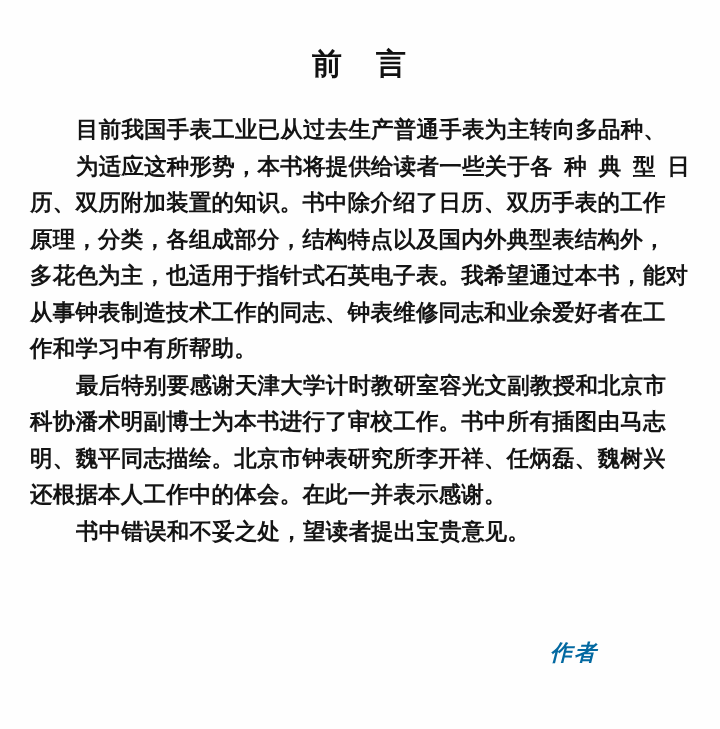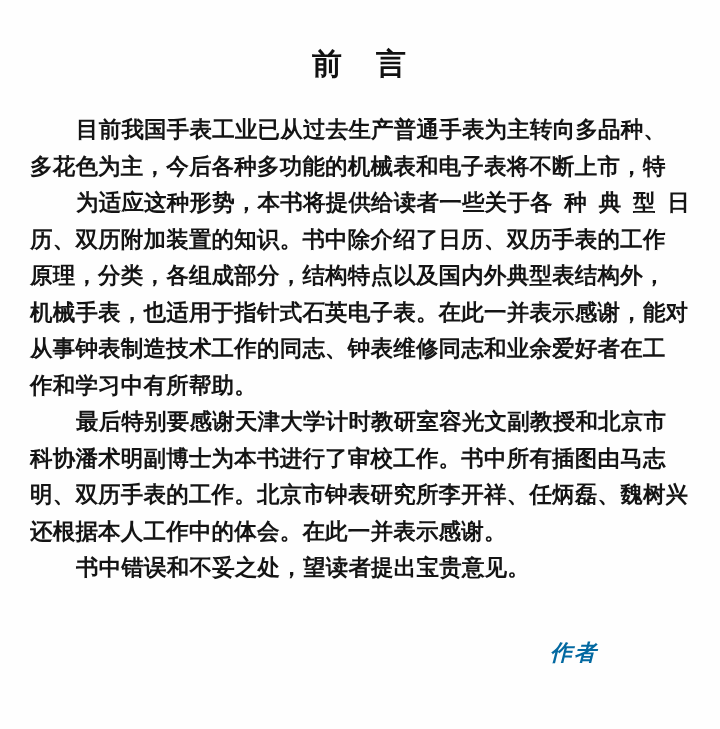--- a/index.html
+++ b/index.html
@@ -102,42 +102,41 @@
 <body>
 
 <div class="page">
 
   <div class="doc-title">前　言</div>
 
   <div class="body-text">
 
     <div class="para">
       <span class="line indent">目前我国手表工业已从过去生产普通手表为主转向多品种、</span>
-      <span class="line">多花色为主，今后各种多功能的机械表和电子表将不断上市，特</span>
     </div>
 
     <div class="para">
       <span class="line just indent">
         <span>为适应这种形势，本书将提供给读者一些关于各</span>
         <span>种</span>
         <span>典</span>
         <span>型</span>
         <span>日</span>
       </span>
       <span class="line">历、双历附加装置的知识。书中除介绍了日历、双历手表的工作</span>
       <span class="line">原理，分类，各组成部分，结构特点以及国内外典型表结构外，</span>
-      <span class="line">机械手表，也适用于指针式石英电子表。在此一并表示感谢，能对</span>
+      <span class="line">多花色为主，也适用于指针式石英电子表。我希望通过本书，能对</span>
       <span class="line">从事钟表制造技术工作的同志、钟表维修同志和业余爱好者在工</span>
       <span class="line">作和学习中有所帮助。</span>
     </div>
 
     <div class="para">
       <span class="line indent">最后特别要感谢天津大学计时教研室容光文副教授和北京市</span>
       <span class="line">科协潘术明副博士为本书进行了审校工作。书中所有插图由马志</span>
-      <span class="line">明、双历手表的工作。北京市钟表研究所李开祥、任炳磊、魏树兴</span>
+      <span class="line">明、魏平同志描绘。北京市钟表研究所李开祥、任炳磊、魏树兴</span>
       <span class="line">还根据本人工作中的体会。在此一并表示感谢。</span>
     </div>
 
     <div class="para">
       <span class="line indent">书中错误和不妥之处，望读者提出宝贵意见。</span>
     </div>
 
   </div>
 
   <div class="signature-row">

